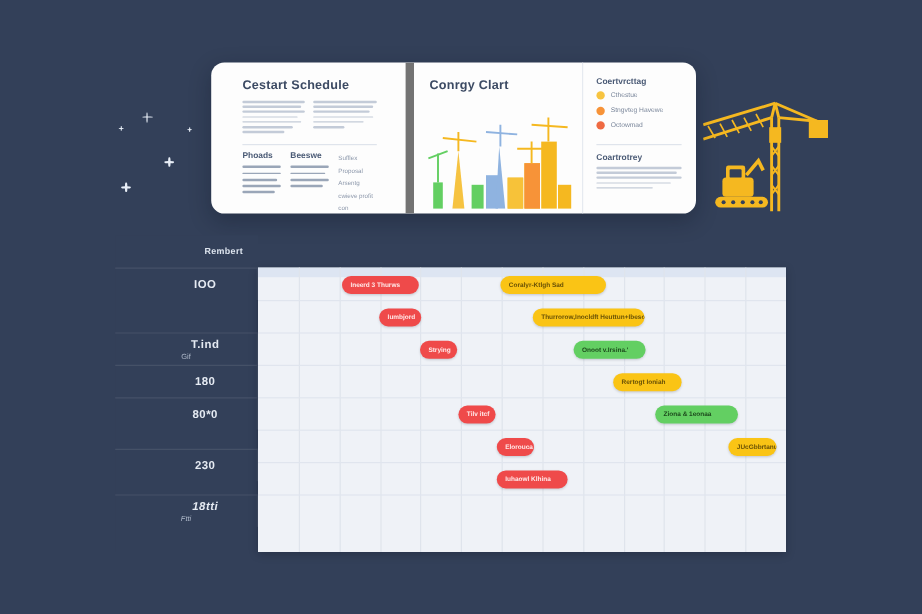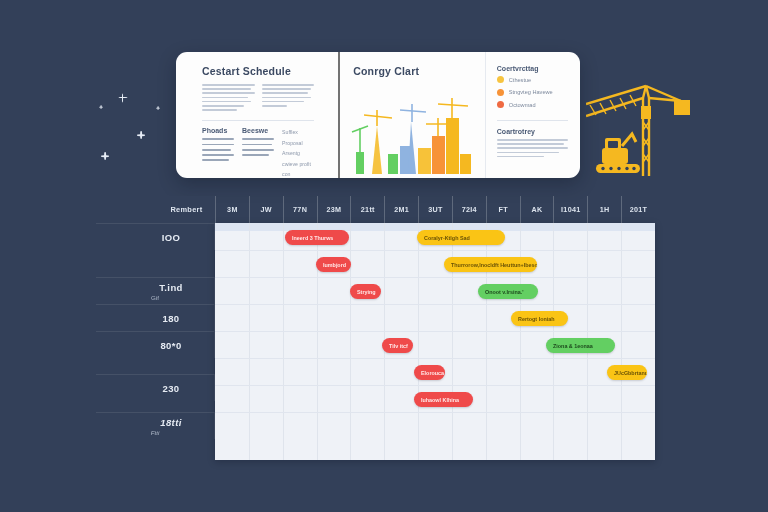--- a/index.html
+++ b/index.html
@@ -34,21 +34,21 @@
     position: absolute; left: 176px; top: 52px;
     width: 404px; height: 126px;
     background: #fdfdfd;
     border-radius: 11px;
     box-shadow: 0 6px 18px rgba(10,16,30,0.30);
     display: flex;
     overflow: hidden;
   }
   .hero-col { padding: 13px 12px 10px 14px; position: relative; margin-left: 12px; }
   .hero-col.left  { width: 152px; }
-  .hero-col.mid   { width: 148px; border-left: 2px solid #737373; padding-left: 13px; }
+  .hero-col.mid   { width: 148px; border-left: 7px solid #737373; padding-left: 13px; }
   .hero-col.right { width: 104px; border-left: 1px solid #e6eaf0; padding-left: 11px; }
 
   .hero-title {
     font-size: 10.5px; font-weight: bold; color: #3c4a63;
     letter-spacing: .2px; margin-bottom: 7px;
     filter: blur(0.45px);
   }
   .hero-sub {
     font-size: 7px; font-weight: bold; color: #4a5a75;
     margin-bottom: 4px; filter: blur(0.45px);
@@ -328,35 +328,20 @@
         <div class="lrow" style="top: 135px; height: 27px;">
           <div class="t1">80*0</div>
         </div>
         <div class="lrow" style="top: 178px; height: 27px;">
           <div class="t1">230</div>
         </div>
         <div class="lrow" style="top: 216px; height: 27px; font-style: italic;">
           <div class="t1">18tti</div>
           <div class="t2">Ftti</div>
         </div>
-      </div>
-    <div id="headrow">
-        <div class="hcell" style="left: 0px; width: 33.84px;">3M</div>
-        <div class="hcell" style="left: 33.84px; width: 33.84px;">JW</div>
-        <div class="hcell" style="left: 67.68px; width: 33.84px;">77N</div>
-        <div class="hcell" style="left: 101.52px; width: 33.84px;">23M</div>
-        <div class="hcell" style="left: 135.36px; width: 33.84px;">21tt</div>
-        <div class="hcell" style="left: 169.2px; width: 33.84px;">2M1</div>
-        <div class="hcell" style="left: 203.04px; width: 33.84px;">3UT</div>
-        <div class="hcell" style="left: 236.88px; width: 33.84px;">72I4</div>
-        <div class="hcell" style="left: 270.72px; width: 33.84px;">FT</div>
-        <div class="hcell" style="left: 304.56px; width: 33.84px;">AK</div>
-        <div class="hcell" style="left: 338.4px; width: 33.84px;">I1041</div>
-        <div class="hcell" style="left: 372.24px; width: 33.84px;">1H</div>
-        <div class="hcell" style="left: 406.08px; width: 33.84px;">201T</div>
       </div>
     <div id="grid">
       <div id="todaystrip"></div>
     <div class="vline" style="left: 33.84px;"></div>
         <div class="vline" style="left: 67.68px;"></div>
         <div class="vline" style="left: 101.52px;"></div>
         <div class="vline" style="left: 135.36px;"></div>
         <div class="vline" style="left: 169.2px;"></div>
         <div class="vline" style="left: 203.04px;"></div>
         <div class="vline" style="left: 236.88px;"></div>

